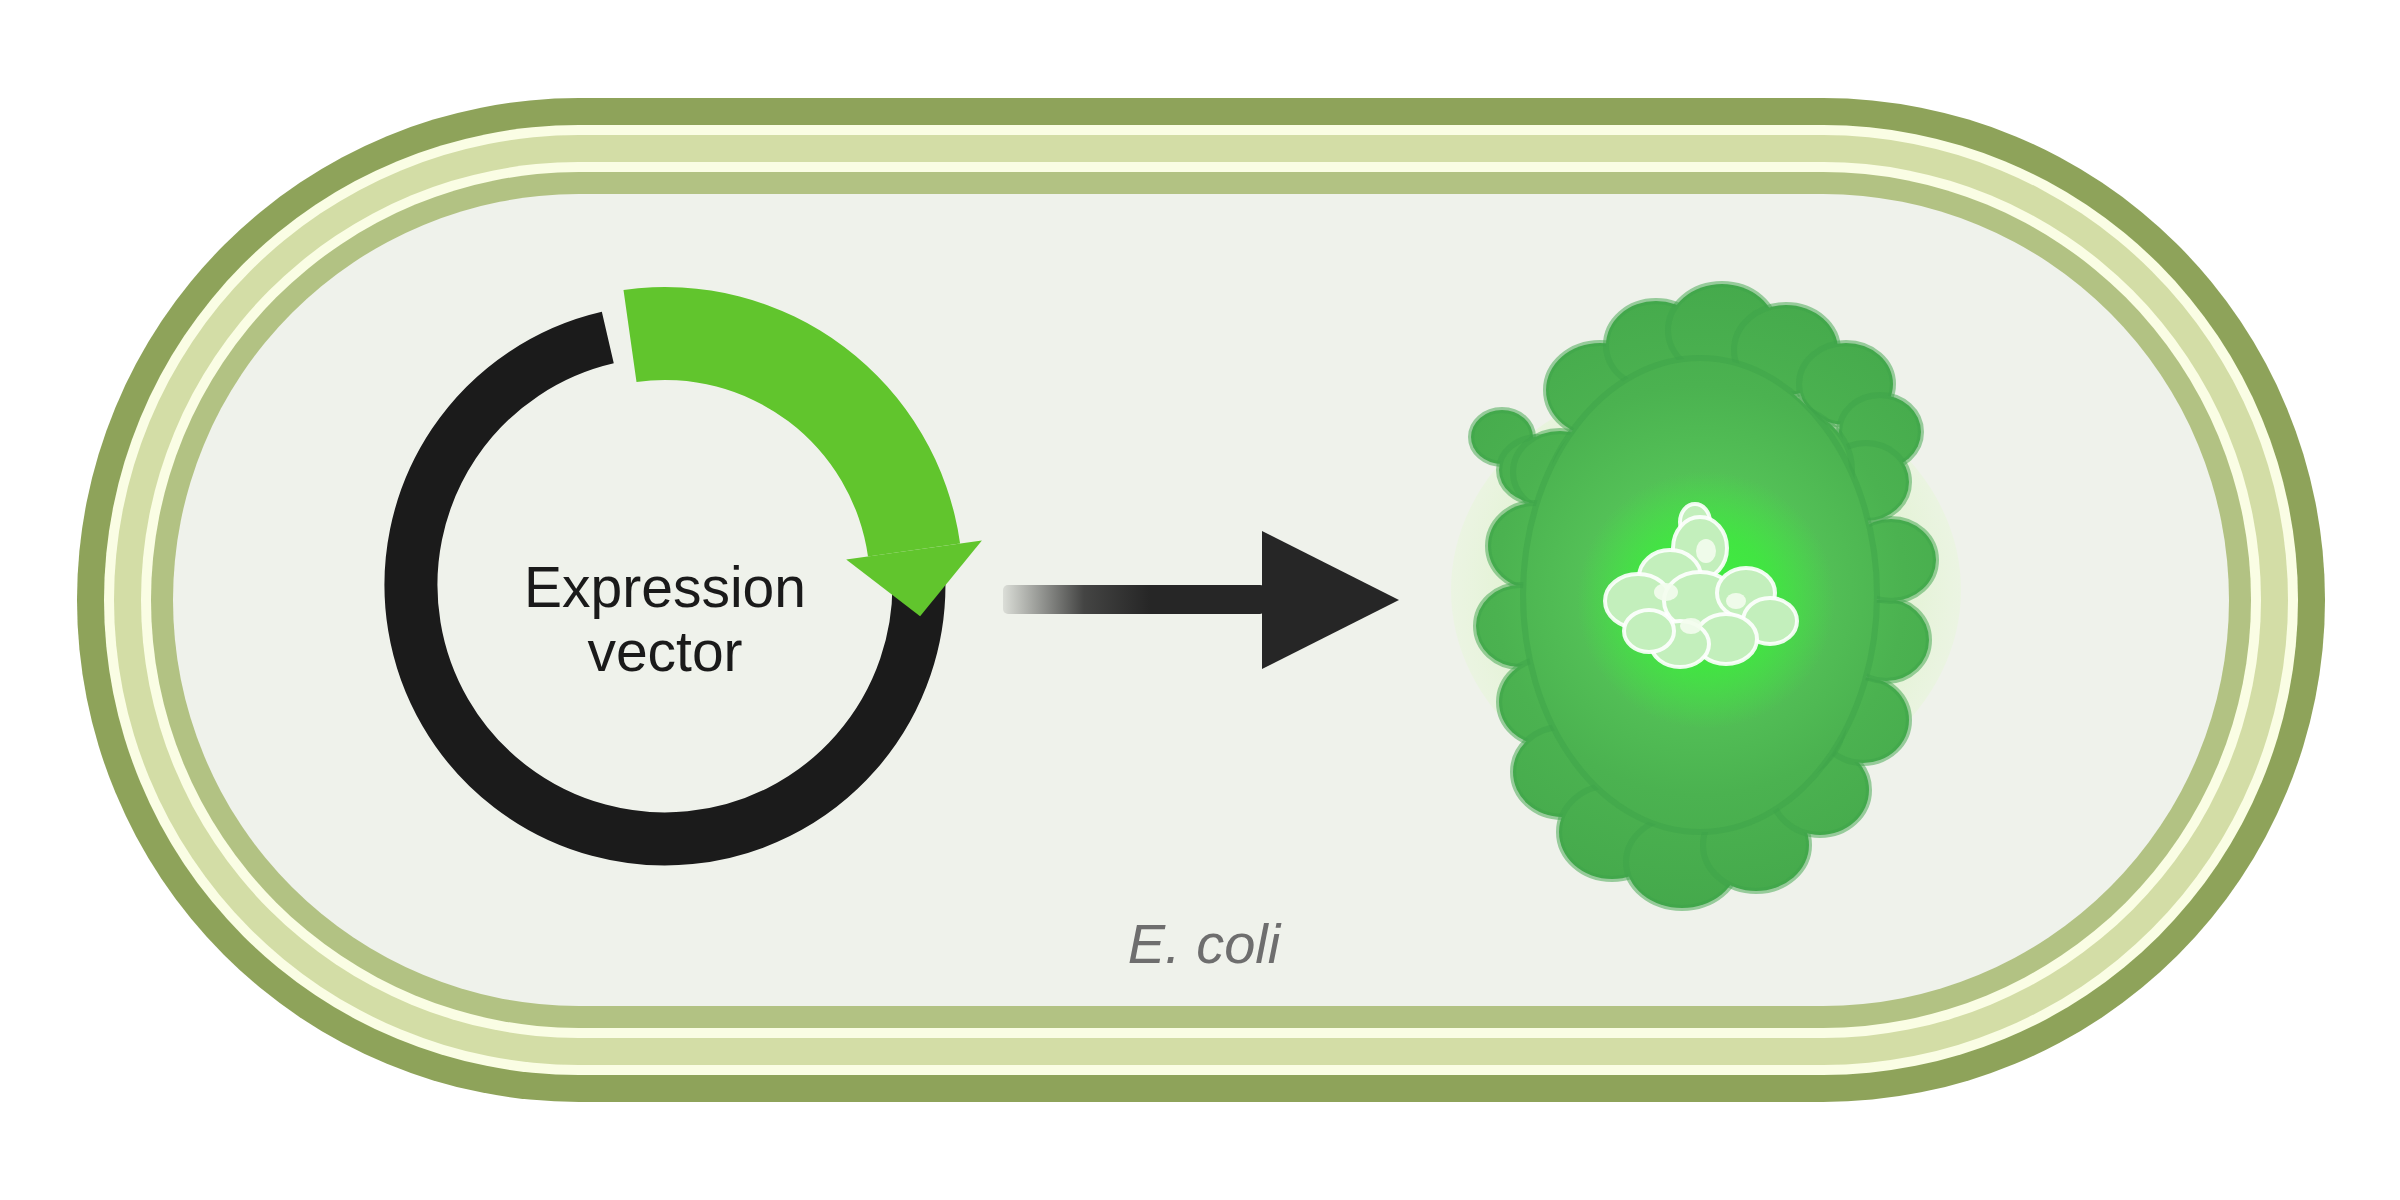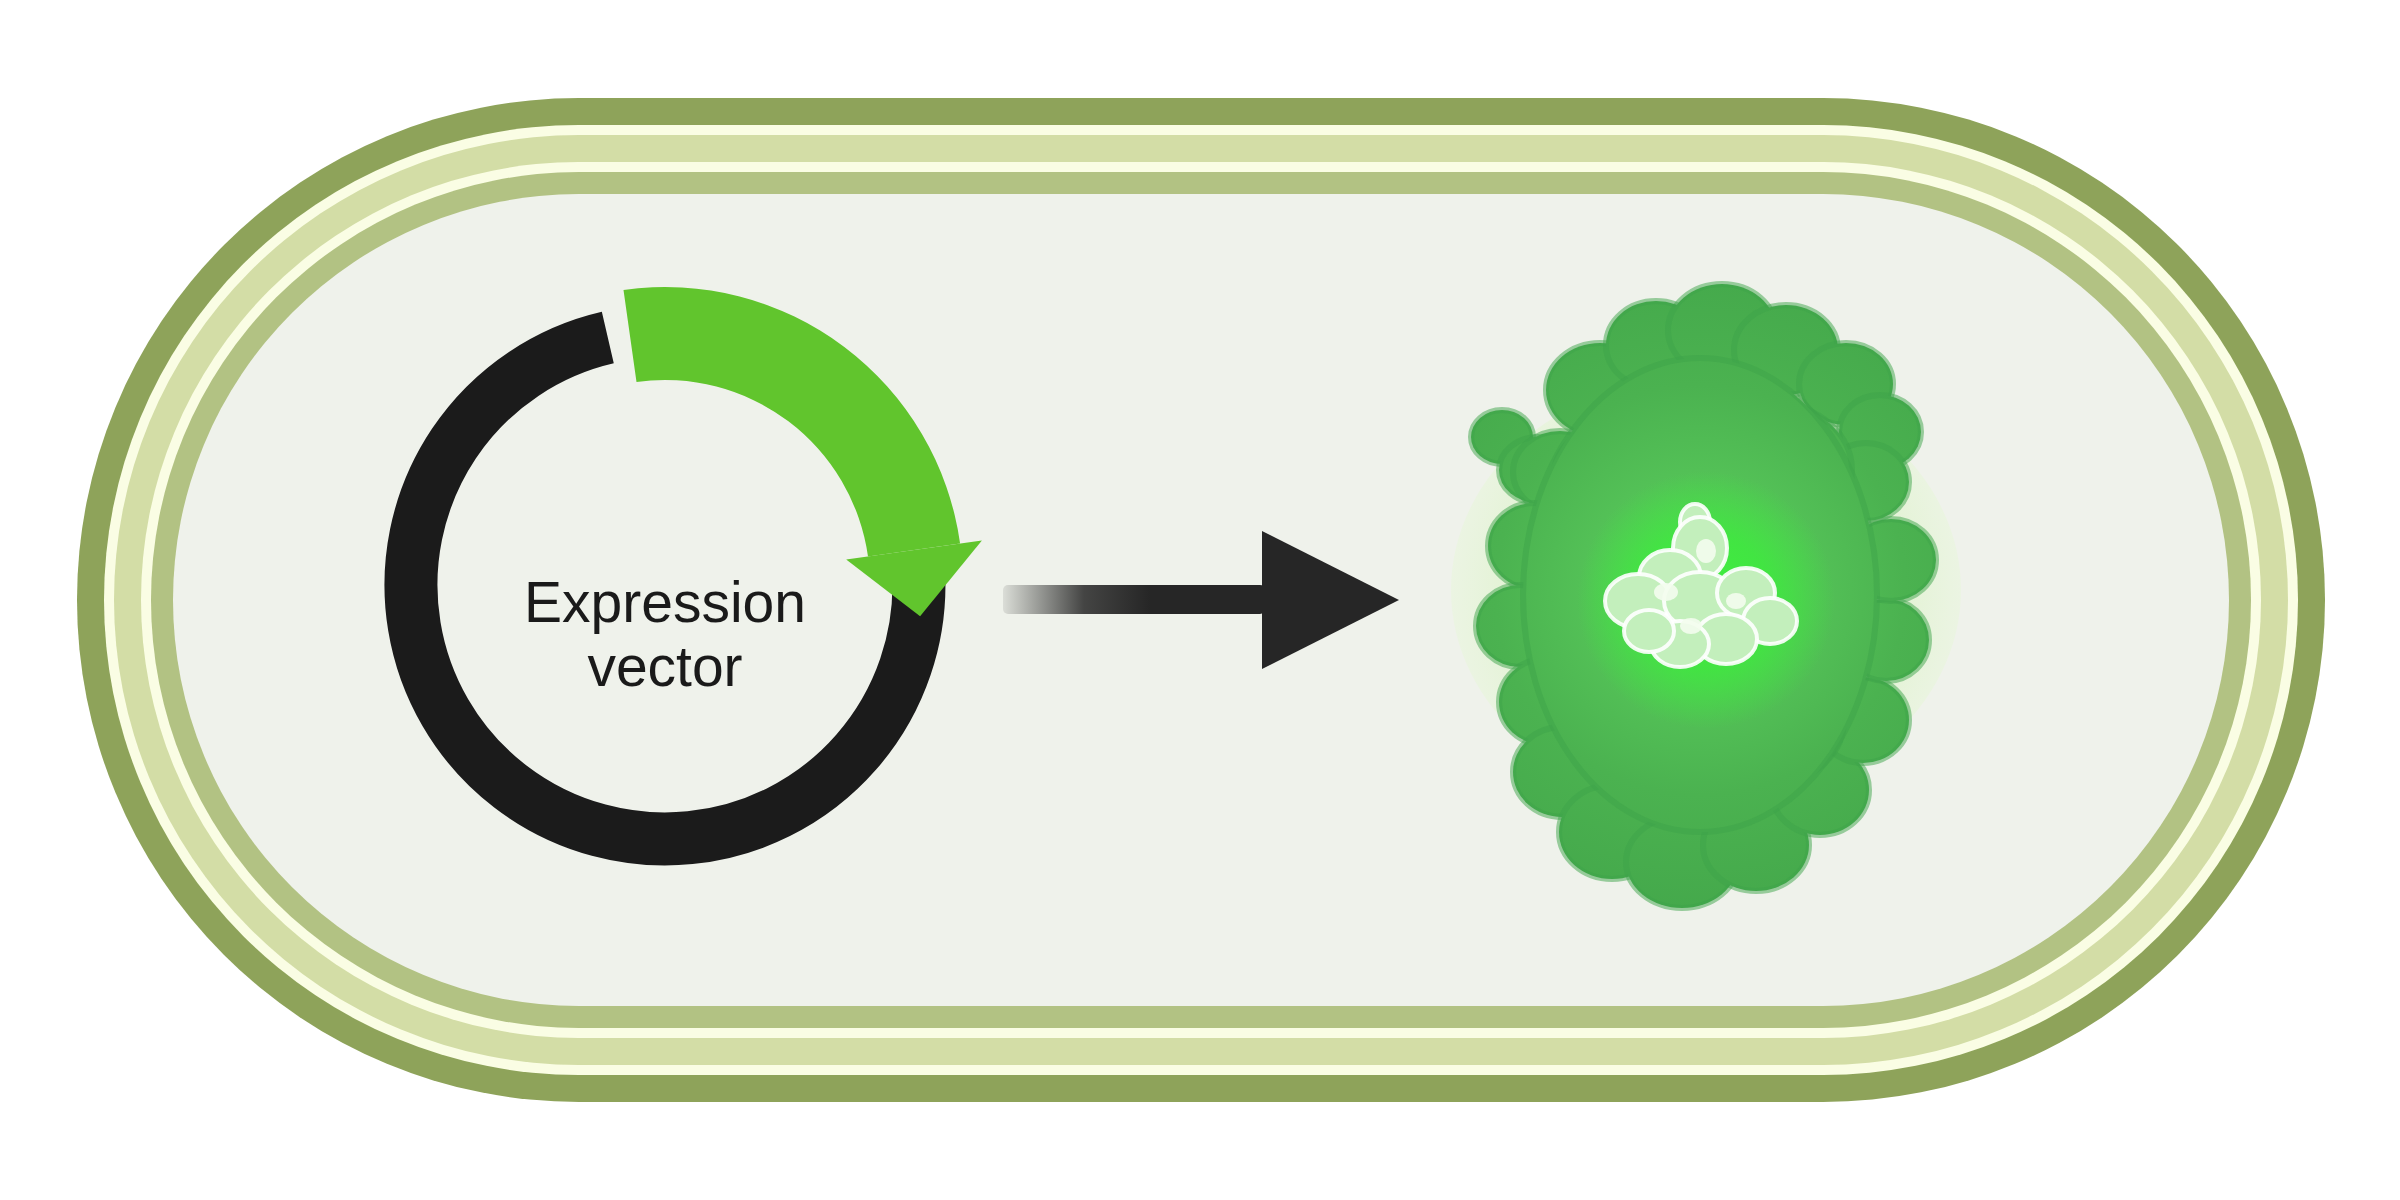--- a/index.html
+++ b/index.html
@@ -14,21 +14,21 @@
   .l3{inset:37px;background:#d3dda6;}
   .l4{inset:64px;background:#fafde4;}
   .l5{inset:74px;background:#b2c283;}
   .l6{inset:96px;background:#eff2eb;}
 
   
   .art{position:absolute;left:0;top:0;width:2400px;height:1200px;}
 
   
   .label{position:absolute;text-align:center;white-space:normal;}
-  .expression-label{left:495px;top:570px;width:340px;font-size:57px;line-height:64px;
+  .expression-label{left:495px;top:555px;width:340px;font-size:57px;line-height:64px;
                     color:#1a1a1a;letter-spacing:0px;}
   .ecoli-label{left:1054px;top:914px;width:300px;font-size:56px;line-height:60px;
                color:#6e6e6e;font-style:italic;}
   .gfp-label{left:1561px;top:915px;width:300px;font-size:60px;line-height:64px;color:#1a1a1a;}
 </style>
 </head>
 <body>
 
 <div class="canvas">
 
@@ -125,14 +125,15 @@
       <g fill="#f4fdef" stroke="none" opacity="0.9">
         <ellipse cx="1706" cy="551" rx="10" ry="12"></ellipse>
         <ellipse cx="1666" cy="592" rx="12" ry="9"></ellipse>
         <ellipse cx="1736" cy="601" rx="10" ry="8"></ellipse>
         <ellipse cx="1691" cy="626" rx="11" ry="8"></ellipse>
       </g>
     </g>
   </svg>
 
   <div class="label expression-label">Expression vector</div>
+  <div class="label ecoli-label">E. coli</div>
 
 </div>
 
 </body></html>

